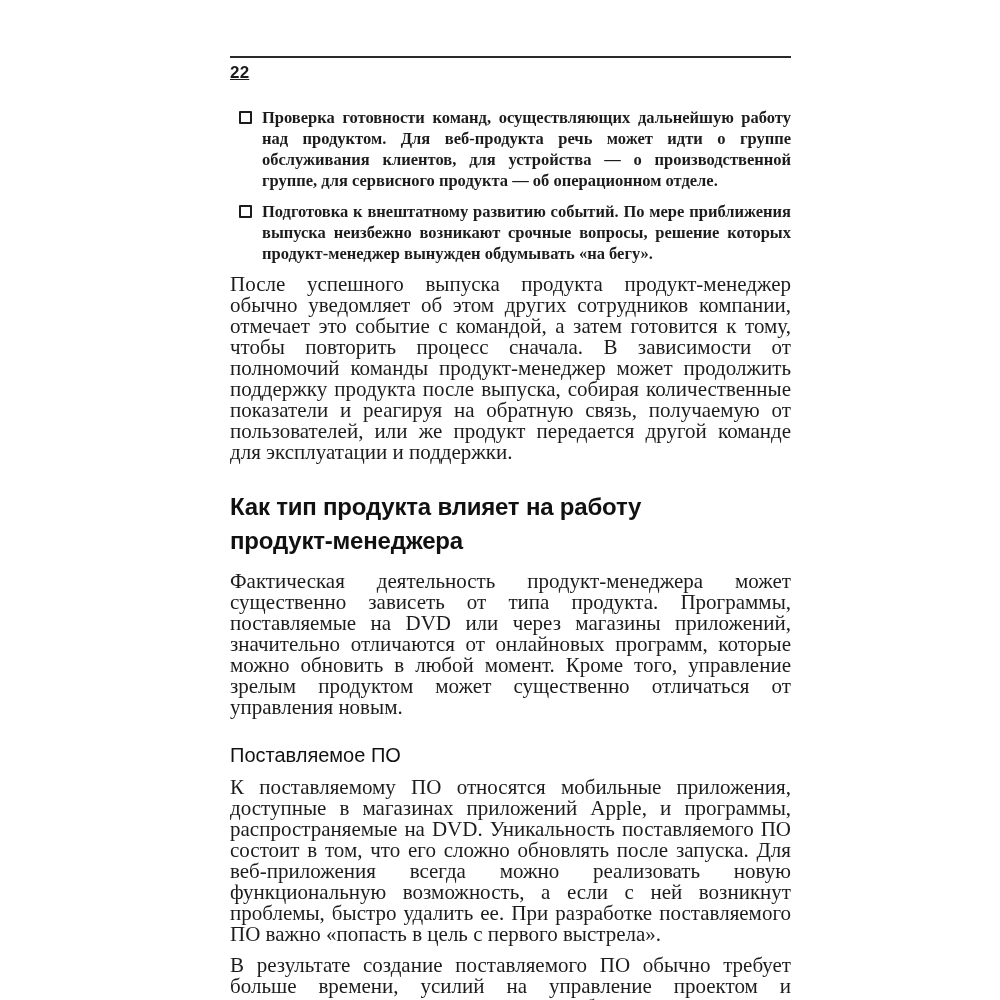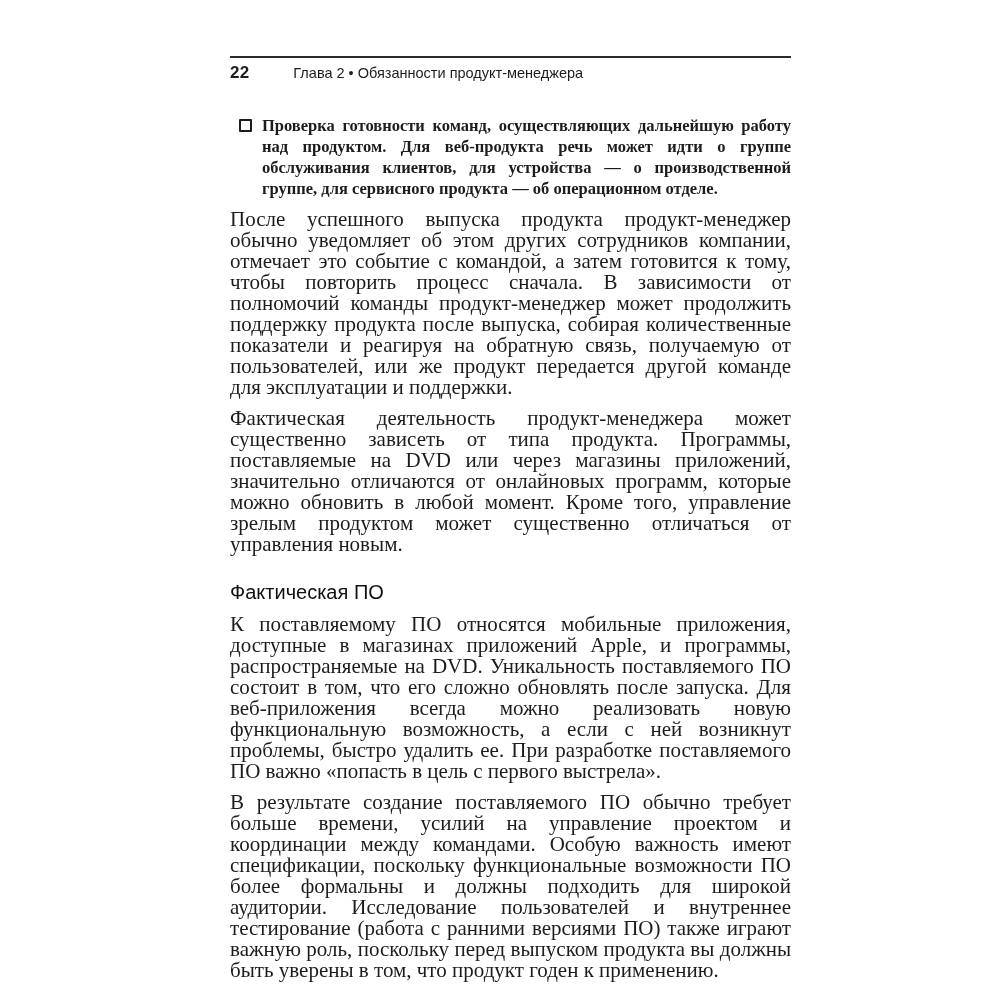--- a/index.html
+++ b/index.html
@@ -23,21 +23,22 @@
   }
   .header-rule {
     height: 0;
     border-top: 2px solid #2a2a2a;
     margin: 0 0 5px 0;
   }
   .running-header {
     display: flex;
     align-items: baseline;
     font-family: "Liberation Sans", sans-serif;
-    margin-bottom: 32px;
+    margin-bottom: 24px;
+    text-decoration: underline;
   }
   .page-number {
     font-size: 17px;
     font-weight: bold;
     letter-spacing: 0.2px;
   }
   .running-title {
     font-size: 14.5px;
     margin-left: 44px;
     color: #1c1c1c;
@@ -89,33 +90,40 @@
 </style>
 </head>
 <body>
 
 <div class="page-column">
 
   <div class="header-rule"></div>
 
   <div class="running-header">
     <span class="page-number">22</span>
-    <span class="running-title">Глава 2 • Обязанности продукт-менеджера</span>
   </div>
 
   <div class="bullet-list">
     <div class="bullet-item">
       <span class="bullet-square"></span>
       <span>Проверка готовности команд, осуществляющих дальнейшую работу над продуктом. Для веб-продукта речь может идти о группе обслуживания клиентов, для устройства — о производственной группе, для сервисного продукта — об операционном отделе.</span>
     </div>
+    <div class="bullet-item">
+      <span class="bullet-square"></span>
+      <span>Подготовка к внештатному развитию событий. По мере приближения выпуска неизбежно возникают срочные вопросы, решение которых продукт-менеджер вынужден обдумывать «на бегу».</span>
+    </div>
   </div>
 
   <p class="para">После успешного выпуска продукта продукт-менеджер обычно уведомляет об этом других сотрудников компании, отмечает это событие с командой, а затем готовится к тому, чтобы повторить процесс сначала. В зависимости от полномочий команды продукт-менеджер может продолжить поддержку продукта после выпуска, собирая количественные показатели и реагируя на обратную связь, получаемую от пользователей, или же продукт передается другой команде для эксплуатации и поддержки.</p>
 
+  <h1 class="section-heading">
+    <span class="hline">Как тип продукта влияет на работу</span>
+    <span class="hline">продукт-менеджера</span>
+  </h1>
 
   <p class="para">Фактическая деятельность продукт-менеджера может существенно зависеть от типа продукта. Программы, поставляемые на DVD или через магазины приложений, значительно отличаются от онлайновых программ, которые можно обновить в любой момент. Кроме того, управление зрелым продуктом может существенно отличаться от управления новым.</p>
 
-  <h2 class="sub-heading">Фактическая ПО</h2>
+  <h2 class="sub-heading">Поставляемое ПО</h2>
 
   <p class="para">К поставляемому ПО относятся мобильные приложения, доступные в магазинах приложений Apple, и программы, распространяемые на DVD. Уникальность поставляемого ПО состоит в том, что его сложно обновлять после запуска. Для веб-приложения всегда можно реализовать новую функциональную возможность, а если с ней возникнут проблемы, быстро удалить ее. При разработке поставляемого ПО важно «попасть в цель с первого выстрела».</p>
   <p class="para">В результате создание поставляемого ПО обычно требует больше времени, усилий на управление проектом и координации между командами. Особую важность имеют спецификации, поскольку функциональные возможности ПО более формальны и должны подходить для широкой аудитории. Исследование пользователей и внутреннее тестирование (работа с ранними версиями ПО) также играют важную роль, поскольку перед выпуском продукта вы должны быть уверены в том, что продукт годен к применению.</p>
 
 </div>
 
 </body></html>

